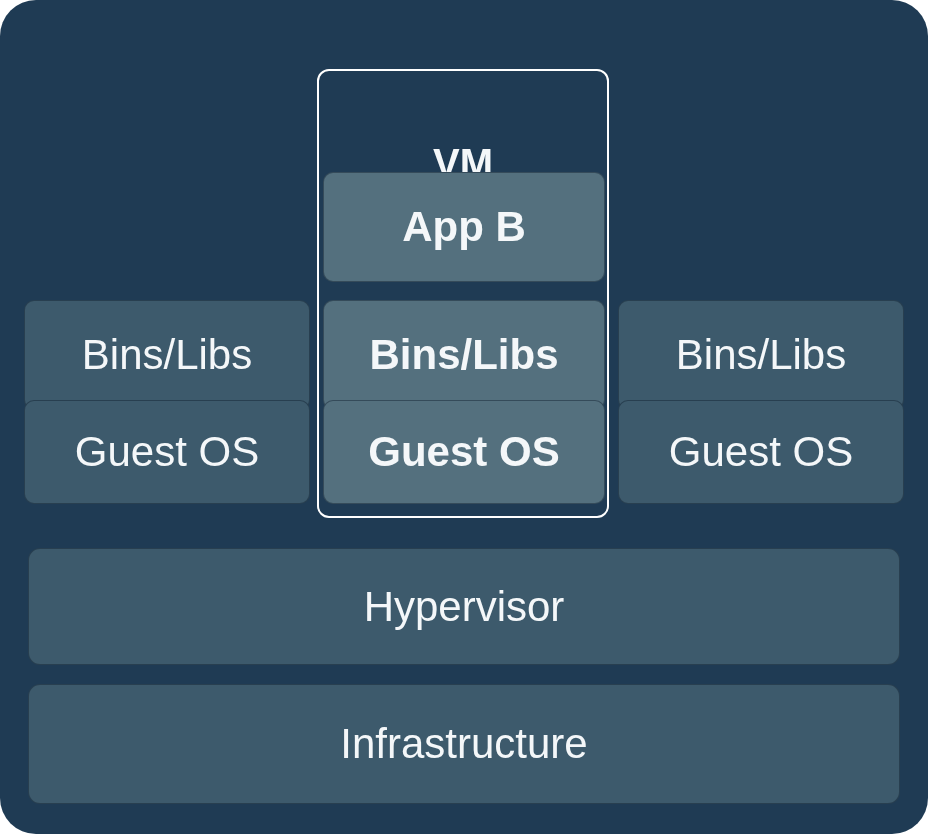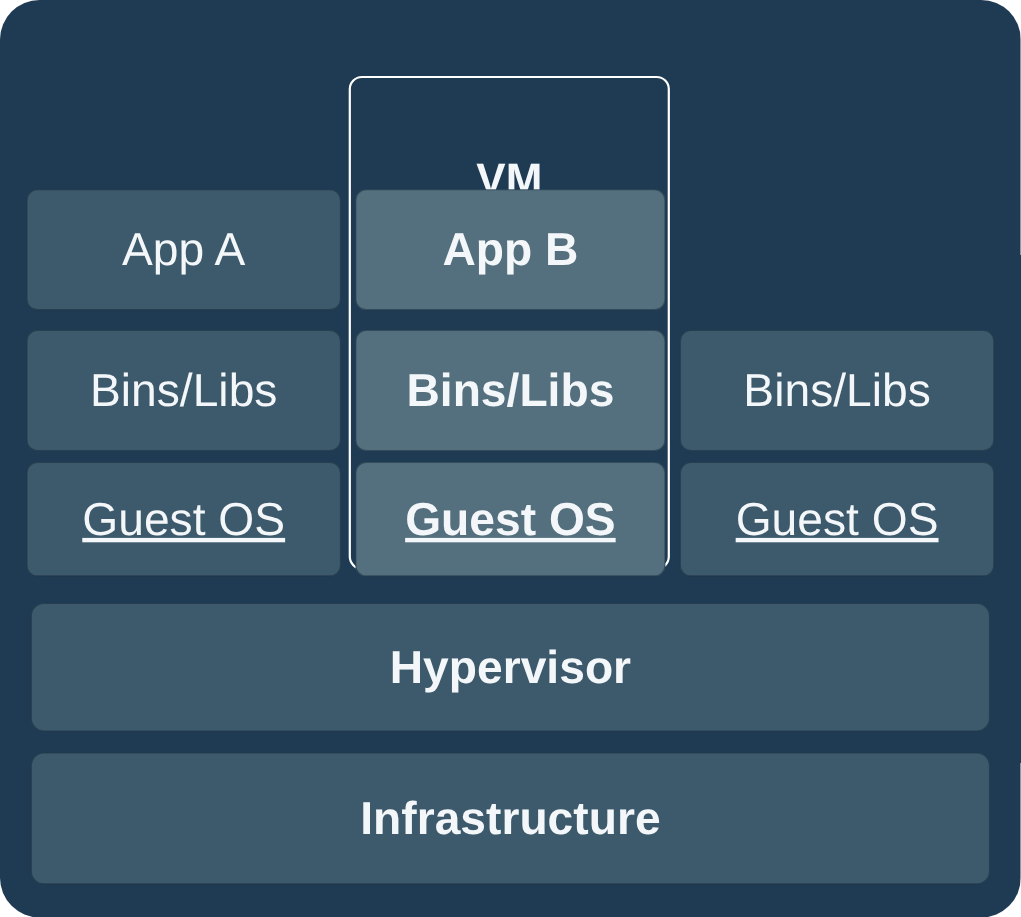--- a/index.html
+++ b/index.html
@@ -68,49 +68,48 @@
   }
   .cell.vm-cell {
     background: var(--vm-cell-background);
     font-weight: 700;
   }
   .col-a { left: 24px;  width: 286px; }
   .col-b { left: 323px; width: 282px; }
   .col-c { left: 618px; width: 286px; }
   .row-1 { top: 172px; height: 110px; }
   .row-2 { top: 300px; height: 110px; }
-  .row-3 { top: 420px; height: 104px; text-decoration: underline; }
+  .row-3 { top: 400px; height: 104px; }
   .layer {
     position: absolute;
     left: 28px;
     width: 872px;
     display: flex;
     align-items: center;
     justify-content: center;
     background: var(--cell-background);
     border: 1px solid rgba(15, 32, 47, 0.45);
     border-radius: 12px;
     color: var(--text-color);
     font-size: 42px;
-    font-weight: 700;
+    font-weight: 400;
     line-height: 1;
   }
   .layer-hypervisor { top: 548px; height: 117px; }
   .layer-infrastructure { top: 684px; height: 120px; }
 </style>
 </head>
 <body>
 
 <div class="canvas">
   <div class="board">
 
     <div class="vm-outline"></div>
     <div class="vm-label">VM</div>
 
-    <div class="cell col-a row-1">App A</div>
     <div class="cell col-a row-2">Bins/Libs</div>
     <div class="cell col-a row-3">Guest OS</div>
 
     <div class="cell vm-cell col-b row-1">App B</div>
     <div class="cell vm-cell col-b row-2">Bins/Libs</div>
     <div class="cell vm-cell col-b row-3">Guest OS</div>
 
     <div class="cell col-c row-2">Bins/Libs</div>
     <div class="cell col-c row-3">Guest OS</div>
 

